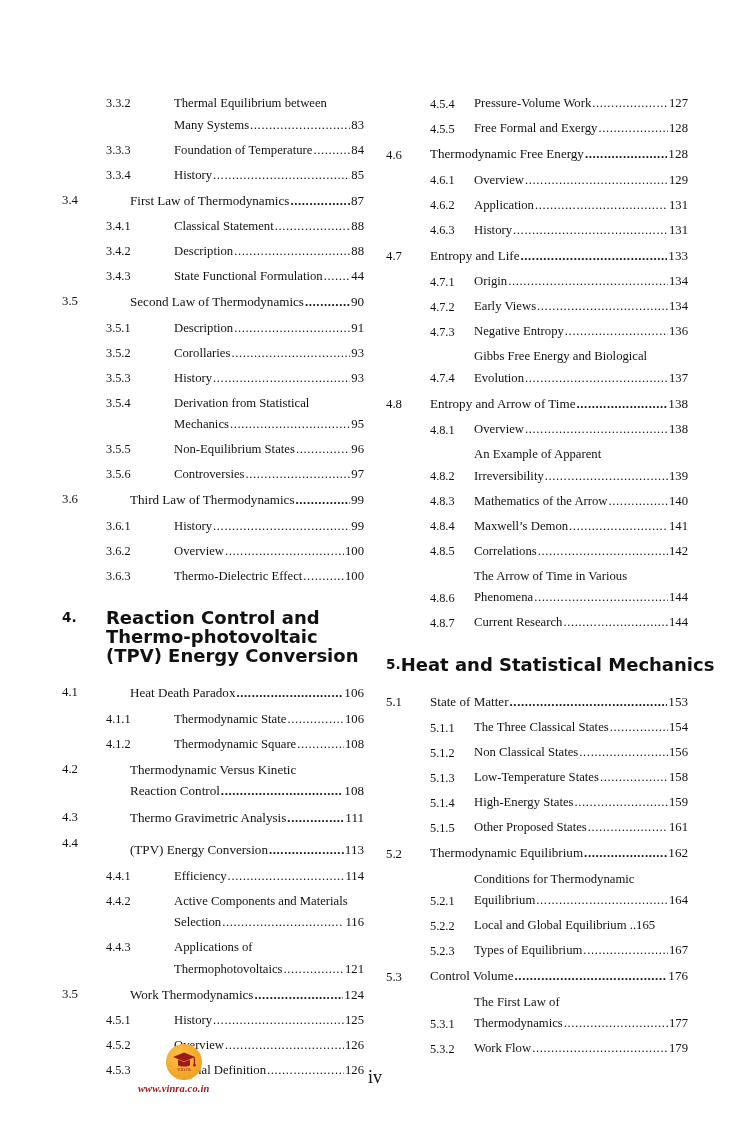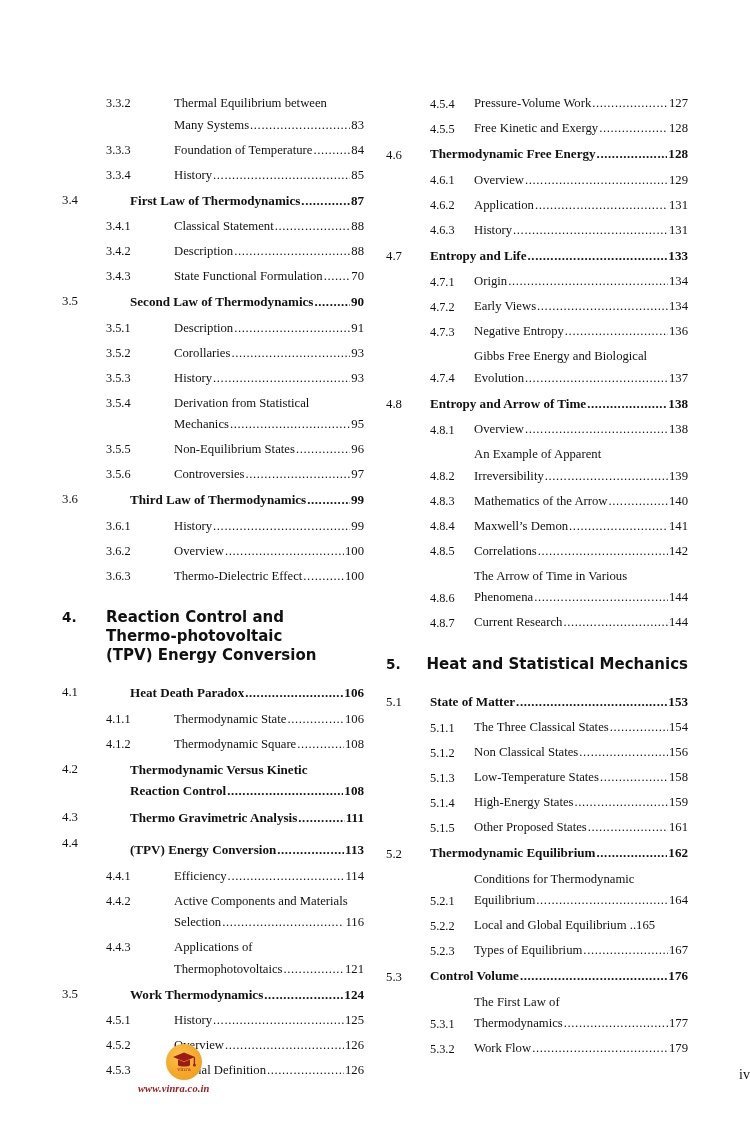--- a/index.html
+++ b/index.html
@@ -82,21 +82,21 @@
 
   
   .sec { margin-bottom: 10px; }
   .sec .num {
     width: 44px;
     font-weight: normal;
     font-size: 12.8px;
   }
   .sec .title,
   .sec .pg {
-    font-weight: bold;
+    font-weight: normal;
     font-size: 13.1px;
   }
   .sec .dots { font-weight: bold; }
 
   
   .col-left .sec .num { width: 44px; margin-left: -44px; }
   .col-left .sub .num { width: 44px; }
   .col-left .entry { margin-left: 44px; gap: 24px; }
   .col-left .sec { margin-left: 44px; }
 
@@ -116,21 +116,21 @@
     margin-top: 24px;
     margin-bottom: 20px;
   }
   .chapter .cnum {
     width: 44px;
     margin-left: -44px;
     font-size: 13.6px;
     line-height: 19px;
   }
   .chapter .ctitle {
-    font-size: 15px;
+    font-size: 18px;
     line-height: 19px;
   }
   .chapter .ctitle div { white-space: nowrap; }
 
   
   .footer {
     position: absolute;
     left: 0;
     top: 1038px;
     width: 750px;
@@ -158,22 +158,22 @@
     font-weight: bold;
     font-size: 10.5px;
     color: #9b1b1b;
     letter-spacing: 0.1px;
   }
   .page-num {
     position: absolute;
     left: 0;
     top: 29px;
     width: 750px;
-    text-align: right;
-    font-size: 14px;
+    text-align: center;
+    font-size: 18px;
   }
 </style>
 </head>
 <body>
 
 <div class="page">
 
   <div class="columns">
     <div class="col col-left" id="col-left">
         <div class="entry sub">
@@ -238,21 +238,21 @@
               <span class="pg">88</span>
             </div>
           </div>
         </div>
         <div class="entry sub">
           <span class="num">3.4.3</span>
           <div class="body">
             <div class="line">
               <span class="title">State Functional Formulation</span>
               <span class="dots">....................................................................</span>
-              <span class="pg">70</span>
+              <span class="pg">44</span>
             </div>
           </div>
         </div>
         <div class="entry sec">
           <span class="num">3.5</span>
           <div class="body">
             <div class="line">
               <span class="title">Second Law of Thermodynamics</span>
               <span class="dots">....................................................................</span>
               <span class="pg">90</span>
@@ -518,21 +518,21 @@
               <span class="title">Pressure-Volume Work</span>
               <span class="dots">....................................................................</span>
               <span class="pg">127</span>
             </div>
           </div>
         </div>
         <div class="entry sub">
           <span class="num">4.5.5</span>
           <div class="body">
             <div class="line">
-              <span class="title">Free Kinetic and Exergy</span>
+              <span class="title">Free Formal and Exergy</span>
               <span class="dots">....................................................................</span>
               <span class="pg">128</span>
             </div>
           </div>
         </div>
         <div class="entry sec">
           <span class="num">4.6</span>
           <div class="body">
             <div class="line">
               <span class="title">Thermodynamic Free Energy</span>

